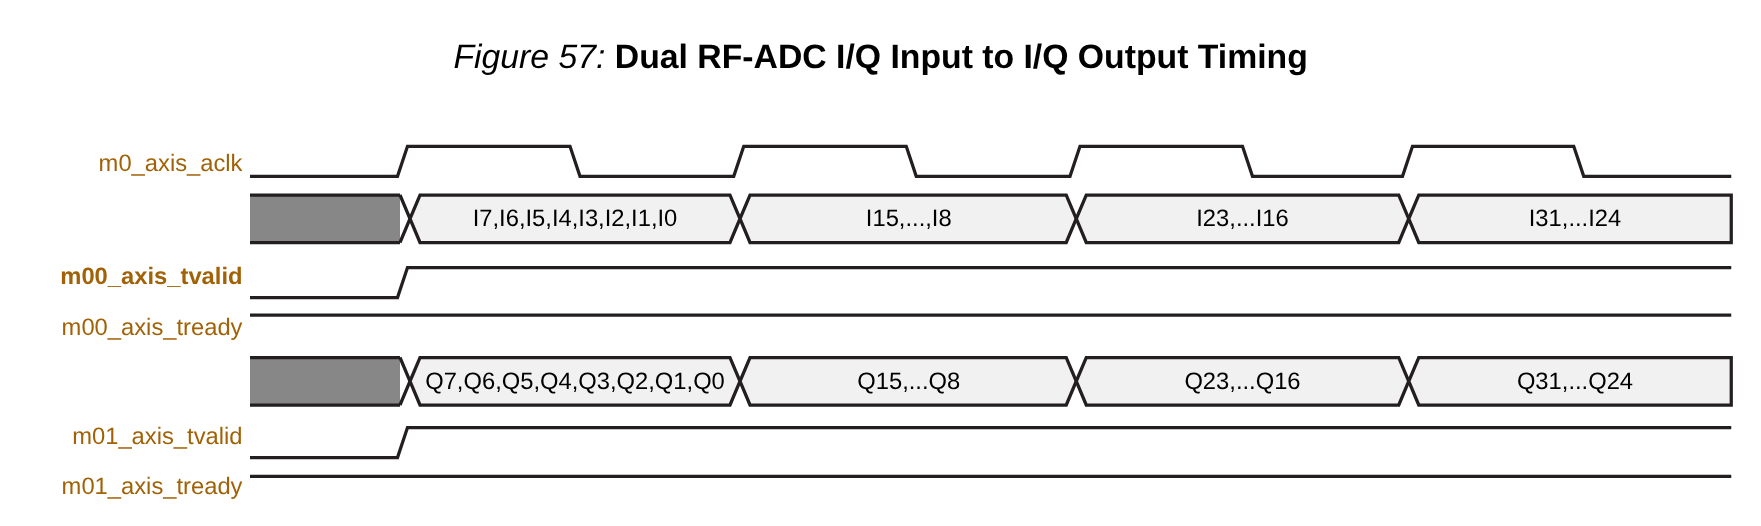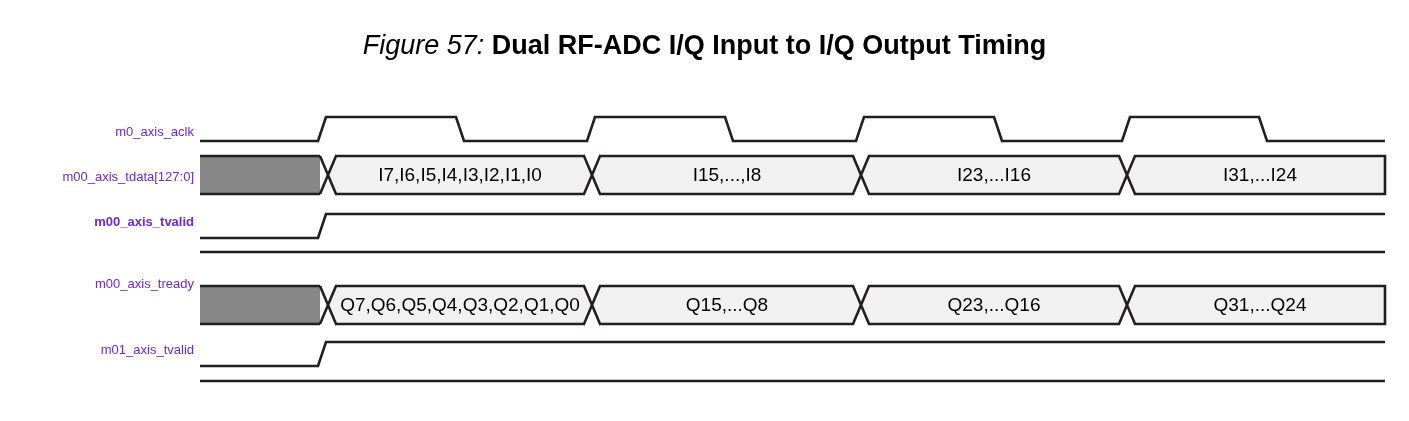--- a/index.html
+++ b/index.html
@@ -42,23 +42,23 @@
     position: absolute;
     left: 0;
     top: 100px;
     width: 1409px;
     height: 310px;
   }
   .sig-label {
     position: absolute;
     right: 1215px;
     text-align: right;
-    font-size: 13px;
+    font-size: 19px;
     line-height: 19px;
-    color: #6d28d9;
+    color: #a16207;
     white-space: nowrap;
   }
   .svg-layer {
     position: absolute;
     left: 0;
     top: 0;
   }
   .cell-text {
     font-family: "Liberation Sans", sans-serif;
     font-size: 19px;
@@ -73,24 +73,24 @@
 <div id="figure-root">
 
   <div class="fig-title">
     <span class="fig-num">Figure 57:</span>
     <span class="fig-cap">Dual RF-ADC I/Q Input to I/Q Output Timing</span>
   </div>
 
   <div class="wave-area">
 
     <div class="sig-label" style="top:22px;">m0_axis_aclk</div>
-    <div class="sig-label" style="top:67px;">m00_axis_tdata[127:0]</div>
     <div class="sig-label" style="top:112px;font-weight:bold;">m00_axis_tvalid</div>
-    <div class="sig-label" style="top:174px;margin-left:40px;">m00_axis_tready</div>
+    <div class="sig-label" style="top:153px;margin-left:40px;">m00_axis_tready</div>
     <div class="sig-label" style="top:240px;padding-left:28px;">m01_axis_tvalid</div>
+    <div class="sig-label" style="top:280px;">m01_axis_tready</div>
 
     <svg class="svg-layer" width="1409" height="310" viewBox="0 0 1409 310">
 
       <g>
         <path d="M200,41 L318,41 L326,17 L456,17 L464,41 L587,41 L595,17 L725,17 L733,41 L856,41 L864,17 L994,17 L1002,41 L1122,41 L1130,17 L1259,17 L1267,41 L1385,41" fill="none" stroke="#231f20" stroke-width="2.6" stroke-linejoin="miter"></path>
       </g>
 
       <g>
         <rect x="200" y="56" width="120" height="38" fill="#878787"></rect>
         <path d="M200,56 L320,56 M200,94 L320,94" fill="none" stroke="#231f20" stroke-width="2.6"></path>

